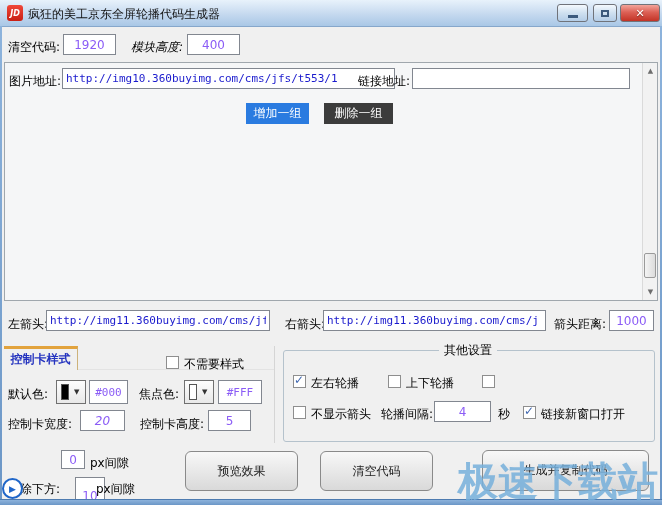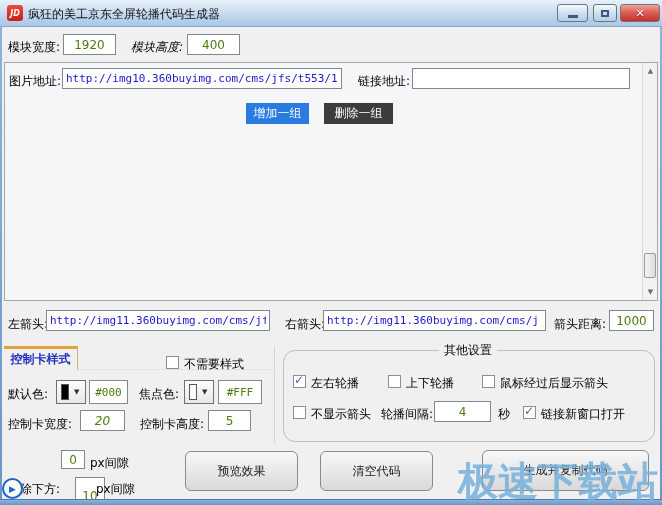--- a/index.html
+++ b/index.html
@@ -23,21 +23,21 @@
   .glyph-min{width:10px;height:3px;background:#3c5a7d;margin-top:7px;}
   .glyph-max{width:8px;height:7px;border:2px solid #3c5a7d;box-sizing:border-box;background:transparent;}
   .glyph-close{color:#fff;font-size:11px;font-weight:bold;text-shadow:0 1px 1px #7d1d14;}
   .edge{position:absolute;background:linear-gradient(#8db3dc,#6b96c6);}
   .edge.left{left:0;top:26px;width:2px;height:479px;}
   .edge.right{left:660px;top:26px;width:2px;height:479px;}
   .edge.bottom{left:0;top:499px;width:662px;height:6px;border-top:1px solid #4d7bb0;box-sizing:border-box;}
   
   .lbl{position:absolute;white-space:nowrap;color:#000;}
   .field{position:absolute;border:1px solid #828790;background:#fff;box-sizing:border-box;
-    font-family:"DejaVu Sans",sans-serif;font-size:12px;color:#4d7c0f;padding:0 3px;outline:none;}
+    font-family:"DejaVu Sans",sans-serif;font-size:12px;color:#8b5cf6;padding:0 3px;outline:none;}
   .field.num{text-align:center;}
   .field.url{font-family:"DejaVu Sans Mono",monospace;font-size:11px;color:#1a1acd;}
   .field.hex{font-family:"DejaVu Sans Mono",monospace;font-size:11px;text-align:center;}
   
   .panel{position:absolute;left:4px;top:62px;width:654px;height:239px;
     background:#f5f6f7;border:1px solid #a0a7ad;box-sizing:border-box;}
   .btn-flat{position:absolute;border:none;color:#fff;font-size:12px;cursor:pointer;
     display:flex;align-items:center;justify-content:center;font-family:"DejaVu Sans",sans-serif;}
   .btn-add{left:246px;top:103px;width:63px;height:21px;background:#2a7be0;}
   .btn-del{left:324px;top:103px;width:69px;height:21px;background:#3c3c3c;}
@@ -55,21 +55,21 @@
   .vdivider{position:absolute;left:274px;top:346px;width:1px;height:97px;background:#d5d5d5;}
   
   .cb{position:absolute;width:13px;height:13px;background:#fff;border:1px solid #8e8e8e;box-sizing:border-box;}
   .cb.checked::after{content:"✓";position:absolute;left:0px;top:-3px;font-size:12px;font-weight:bold;color:#3f67b0;}
   .cb-lbl{position:absolute;white-space:nowrap;}
   
   .swatch-dd{position:absolute;width:30px;height:24px;border:1px solid #707070;background:linear-gradient(#fdfdfd,#e8e8e8);box-sizing:border-box;display:flex;align-items:center;}
   .swatch{width:8px;height:16px;margin-left:4px;border:1px solid #555;box-sizing:border-box;}
   .dd-arrow{font-size:7px;color:#333;margin-left:5px;}
   
-  .groupbox{position:absolute;left:283px;top:350px;width:372px;height:92px;border:1px solid #b5c2cc;box-sizing:border-box;border-radius:12px;}
+  .groupbox{position:absolute;left:283px;top:350px;width:372px;height:92px;border:1px solid #b5c2cc;box-sizing:border-box;border-radius:3px;}
   .legend{position:absolute;left:155px;top:-9px;background:#f0f0f0;padding:0 5px;white-space:nowrap;}
   
   .abtn{position:absolute;border:1px solid #8a8a8a;border-radius:6px;
     background:linear-gradient(#f8f8f8,#eaeaea 45%,#d9d9d9);color:#222;font-size:12px;
     font-family:"DejaVu Sans",sans-serif;display:flex;align-items:center;justify-content:center;cursor:pointer;}
   
   .watermark{position:absolute;left:458px;top:454px;font-size:40px;font-weight:bold;
     color:rgba(118,175,218,0.85);white-space:nowrap;z-index:9;pointer-events:none;}
   .play-badge{position:absolute;left:2px;top:478px;width:17px;height:17px;border-radius:50%;
     background:#fff;border:2px solid #1f66c9;box-sizing:content-box;z-index:9;
@@ -87,28 +87,28 @@
         <span class="glyph-min"></span>
       </div>
     <div class="winbtn max">
         <span class="glyph-max"></span>
       </div>
     <div class="winbtn close">
         <span class="glyph-close">✕</span>
       </div>
   </div>
 
-  <div class="lbl" style="left:8px;top:39px;">模块宽度:</div>
+  <div class="lbl" style="left:8px;top:39px;">清空代码:</div>
   <input class="field num" style="left: 63px; top: 34px; width: 53px; height: 21px;" value="1920">
   <div class="lbl" style="left:131px;top:39px;font-style:italic;">模块高度:</div>
   <input class="field num" style="left: 187px; top: 34px; width: 53px; height: 21px;" value="400">
 
   <div class="panel"></div>
   <div class="lbl" style="left:9px;top:73px;">图片地址:</div>
-  <input class="field url" style="left: 62px; top: 68px; width: 280px; height: 21px;" value="http://img10.360buyimg.com/cms/jfs/t553/1">
+  <input class="field url" style="left: 62px; top: 68px; width: 333px; height: 21px;" value="http://img10.360buyimg.com/cms/jfs/t553/1">
   <div class="lbl" style="left:358px;top:73px;">链接地址:</div>
   <input class="field url" style="left: 412px; top: 68px; width: 218px; height: 21px;" value="">
   <button class="btn-flat btn-add">增加一组</button>
   <button class="btn-flat btn-del">删除一组</button>
 
   <div class="vscroll">
     <div class="varrow up">▲</div>
     <div class="vthumb"></div>
     <div class="varrow down">▼</div>
   </div>
@@ -148,21 +148,20 @@
 
   <div class="groupbox">
     <div class="legend">其他设置</div>
   </div>
 
   <span class="cb checked" style="left:293px;top:375px;"></span>
   <span class="cb-lbl" style="left:311px;top:375px;">左右轮播</span>
   <span class="cb" style="left:388px;top:375px;"></span>
   <span class="cb-lbl" style="left:406px;top:375px;">上下轮播</span>
   <span class="cb" style="left:482px;top:375px;"></span>
-  <span class="cb-lbl" style="left:500px;top:375px;">鼠标经过后显示箭头</span>
 
   <span class="cb" style="left:293px;top:406px;"></span>
   <span class="cb-lbl" style="left:311px;top:406px;">不显示箭头</span>
   <div class="lbl" style="left:381px;top:406px;">轮播间隔:</div>
   <input class="field num" style="left: 434px; top: 401px; width: 57px; height: 21px;" value="4">
   <div class="lbl" style="left:498px;top:406px;">秒</div>
   <span class="cb checked" style="left:523px;top:406px;"></span>
   <span class="cb-lbl" style="left:541px;top:406px;">链接新窗口打开</span>
 
   <div class="lbl" style="left:8px;top:455px;margin-top:45px;">消除上方:</div>

